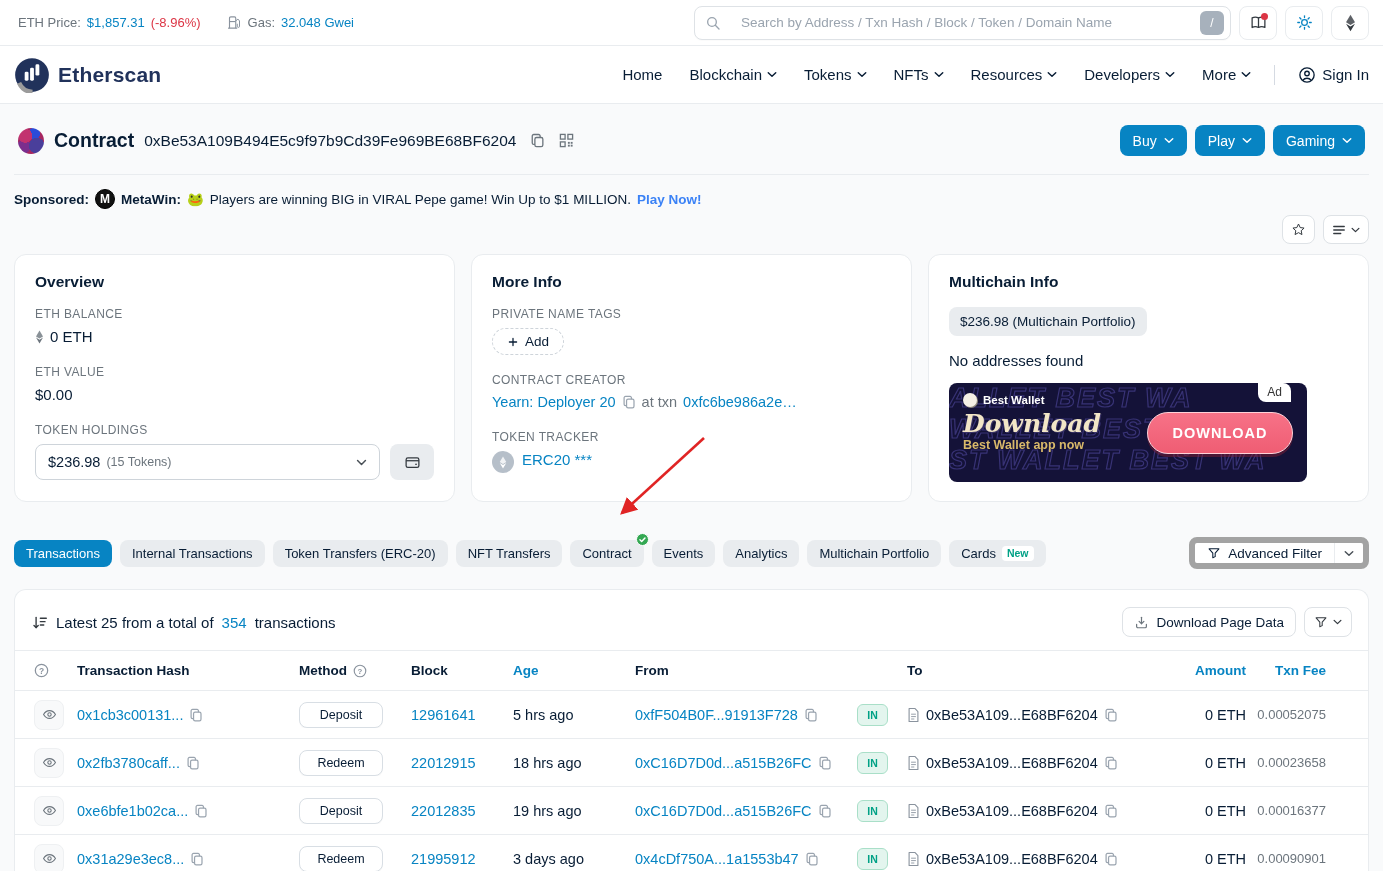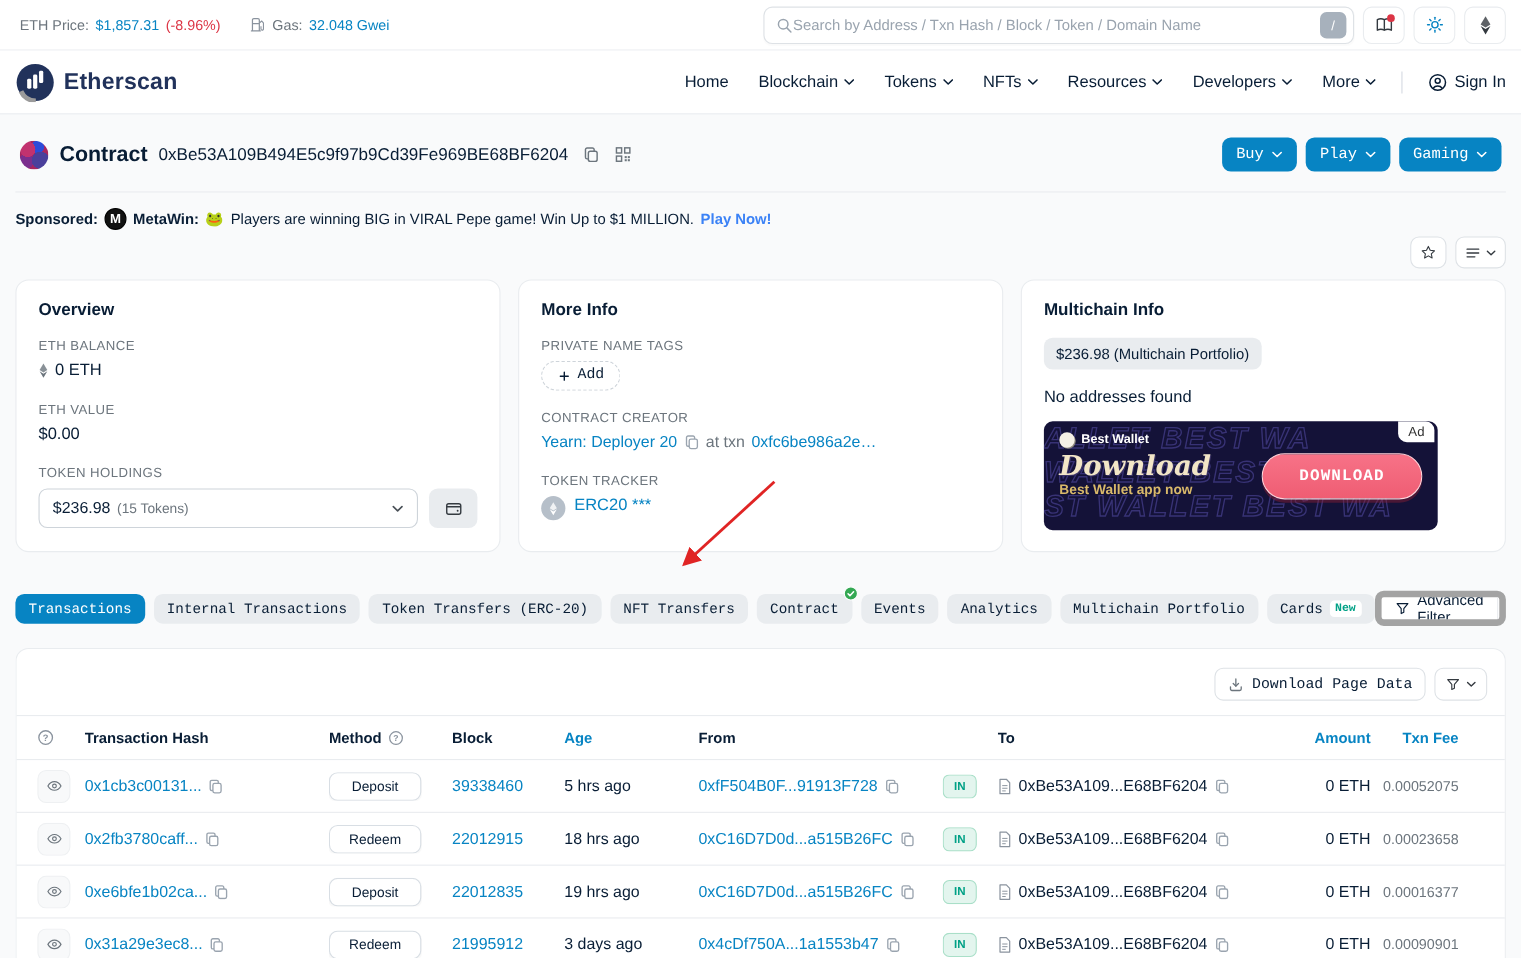--- a/index.html
+++ b/index.html
@@ -1,33 +1,33 @@
 <!DOCTYPE html>
 <html><head>
 <meta charset="utf-8">
 <style>
   *{box-sizing:border-box;margin:0;padding:0}
   html,body{width:1383px;height:871px;overflow:hidden;background:#f9fafb;
     font-family:"Liberation Sans","DejaVu Sans",sans-serif;color:#081d35;position:relative}
   a{text-decoration:none;cursor:pointer}
   .link{color:#0784c3}
   .ic{display:inline-block;vertical-align:middle;flex:none}
-  button{font-family:Liberation Mono, monospace;cursor:pointer;background:none;border:none}
+  button{font-family:Liberation Sans, sans-serif;cursor:pointer;background:none;border:none}
 
   
   .topbar{height:46px;background:#fff;border-bottom:1px solid #e9ecef;display:flex;align-items:center;
     padding:0 14px 0 18px;font-size:13px}
   .topbar .grp{display:flex;align-items:center;gap:6px;white-space:nowrap}
   .muted{color:#6c757d}
   .red{color:#dc3545}
   .gas{margin-left:26px}
   .topbar-right{margin-left:auto;display:flex;align-items:center;gap:8px}
   .searchbox{width:537px;height:34px;border:1px solid #dee2e6;border-radius:8px;background:#fff;
     display:flex;align-items:center;padding:0 6px 0 10px;box-shadow:0 1px 1px rgba(0,0,0,.02)}
-  .searchbox input{flex:1;border:none;outline:none;font-size:13.5px;color:#be185d;background:transparent;margin-left:0}
+  .searchbox input{flex:1;border:none;outline:none;font-size:13.5px;color:#be185d;background:transparent;margin-left:20px}
   .searchbox input::placeholder{color:#9aa4af}
   .slashkey{width:24px;height:24px;border-radius:6px;background:#a7b1bc;color:#fff;display:flex;
     align-items:center;justify-content:center;font-size:12px}
   .iconbtn{width:38px;height:34px;border:1px solid #e9ecef;border-radius:8px;background:#fff;display:flex;
     align-items:center;justify-content:center;position:relative;color:#343a40}
   .iconbtn .dot{position:absolute;top:6px;right:8px;width:7px;height:7px;border-radius:50%;background:#dc3545}
   .iconbtn.blue{color:#0784c3}
 
   
   .navbar{height:58px;background:#fff;border-bottom:1px solid #e9ecef;display:flex;align-items:center;
@@ -87,21 +87,21 @@
     justify-content:center;color:#fff}
   .mc-badge{display:inline-block;background:#e9ecef;border-radius:8px;padding:7px 11px;font-size:13.5px;
     margin-bottom:16px}
   .mc-empty{font-size:15px;margin-bottom:14px}
 
   
   .ad{position:relative;width:358px;height:99px;border-radius:8px;background:#141238;overflow:hidden}
   .ad-pattern{position:absolute;inset:0;overflow:hidden;font-style:italic;font-weight:900;font-size:27px;
     line-height:31px;color:transparent;-webkit-text-stroke:1.2px rgba(110,100,210,.4);white-space:nowrap;
     letter-spacing:2px}
-  .ad-tag{position:absolute;top:0;right:3px;background:#fff;color:#333;font-size:12px;padding:2px 9px 3px;
+  .ad-tag{position:absolute;top:0;right:16px;background:#fff;color:#333;font-size:12px;padding:2px 9px 3px;
     border-radius:0 8px 0 8px;z-index:3}
   .ad-left{position:absolute;left:14px;top:10px;z-index:2}
   .ad-brandrow{display:flex;align-items:center;gap:6px;margin-bottom:2px}
   .ad-logo{width:14px;height:14px;border-radius:50%;background:#f5f0e6;box-shadow:1px 1px 0 #8b857a}
   .ad-brand{color:#fff;font-weight:700;font-size:11.5px}
   .ad-head{font-family:"DejaVu Serif","Liberation Serif",serif;font-style:italic;font-weight:700;
     font-size:25px;color:#f2e6c7;text-shadow:1px 1px 0 #3a3366}
   .ad-sub{font-size:12.5px;font-weight:700;color:#d9b96a}
   .ad-btn{position:absolute;right:14px;top:50%;transform:translateY(-50%);width:146px;height:42px;
     border-radius:22px;background:linear-gradient(#f77287,#ef5d73);border:1px solid #ffd1d8;color:#fff;
@@ -575,20 +575,28 @@
       <span class="filter-chev">
         <svg class="ic" width="10" height="7">
             <use href="#i-chev"></use>
           </svg>
       </span>
     </div>
   </div>
 
   <div class="table-card">
     <div class="table-top">
+      <div class="summary">
+        <svg class="ic" width="17" height="17" style="color:#343a40">
+            <use href="#i-sort"></use>
+          </svg>
+        <span>Latest 25 from a total of</span>
+        <a class="link">354</a>
+        <span>transactions</span>
+      </div>
       <div class="table-top-right">
         <button class="dlbtn">
           <svg class="ic" width="15" height="15" style="color:#6c757d">
               <use href="#i-download"></use>
             </svg>
           <span>Download Page Data</span>
         </button>
         <button class="fsm">
           <svg class="ic" width="14" height="14">
               <use href="#i-funnel"></use>
@@ -647,21 +655,21 @@
       <div class="c c-hash">
           <a class="link">0x1cb3c00131...</a>
           <svg class="ic copyic" width="14" height="14">
             <use href="#i-copy"></use>
           </svg>
         </div>
       <div class="c c-method">
           <span class="methodpill">Deposit</span>
         </div>
       <div class="c c-block">
-          <a class="link">39338460</a>
+          <a class="link">12961641</a>
         </div>
       <div class="c c-age">
           <span>5 hrs ago</span>
         </div>
       <div class="c c-from">
           <a class="link">0xfF504B0F...91913F728</a>
           <svg class="ic copyic" width="14" height="14">
             <use href="#i-copy"></use>
           </svg>
         </div>

